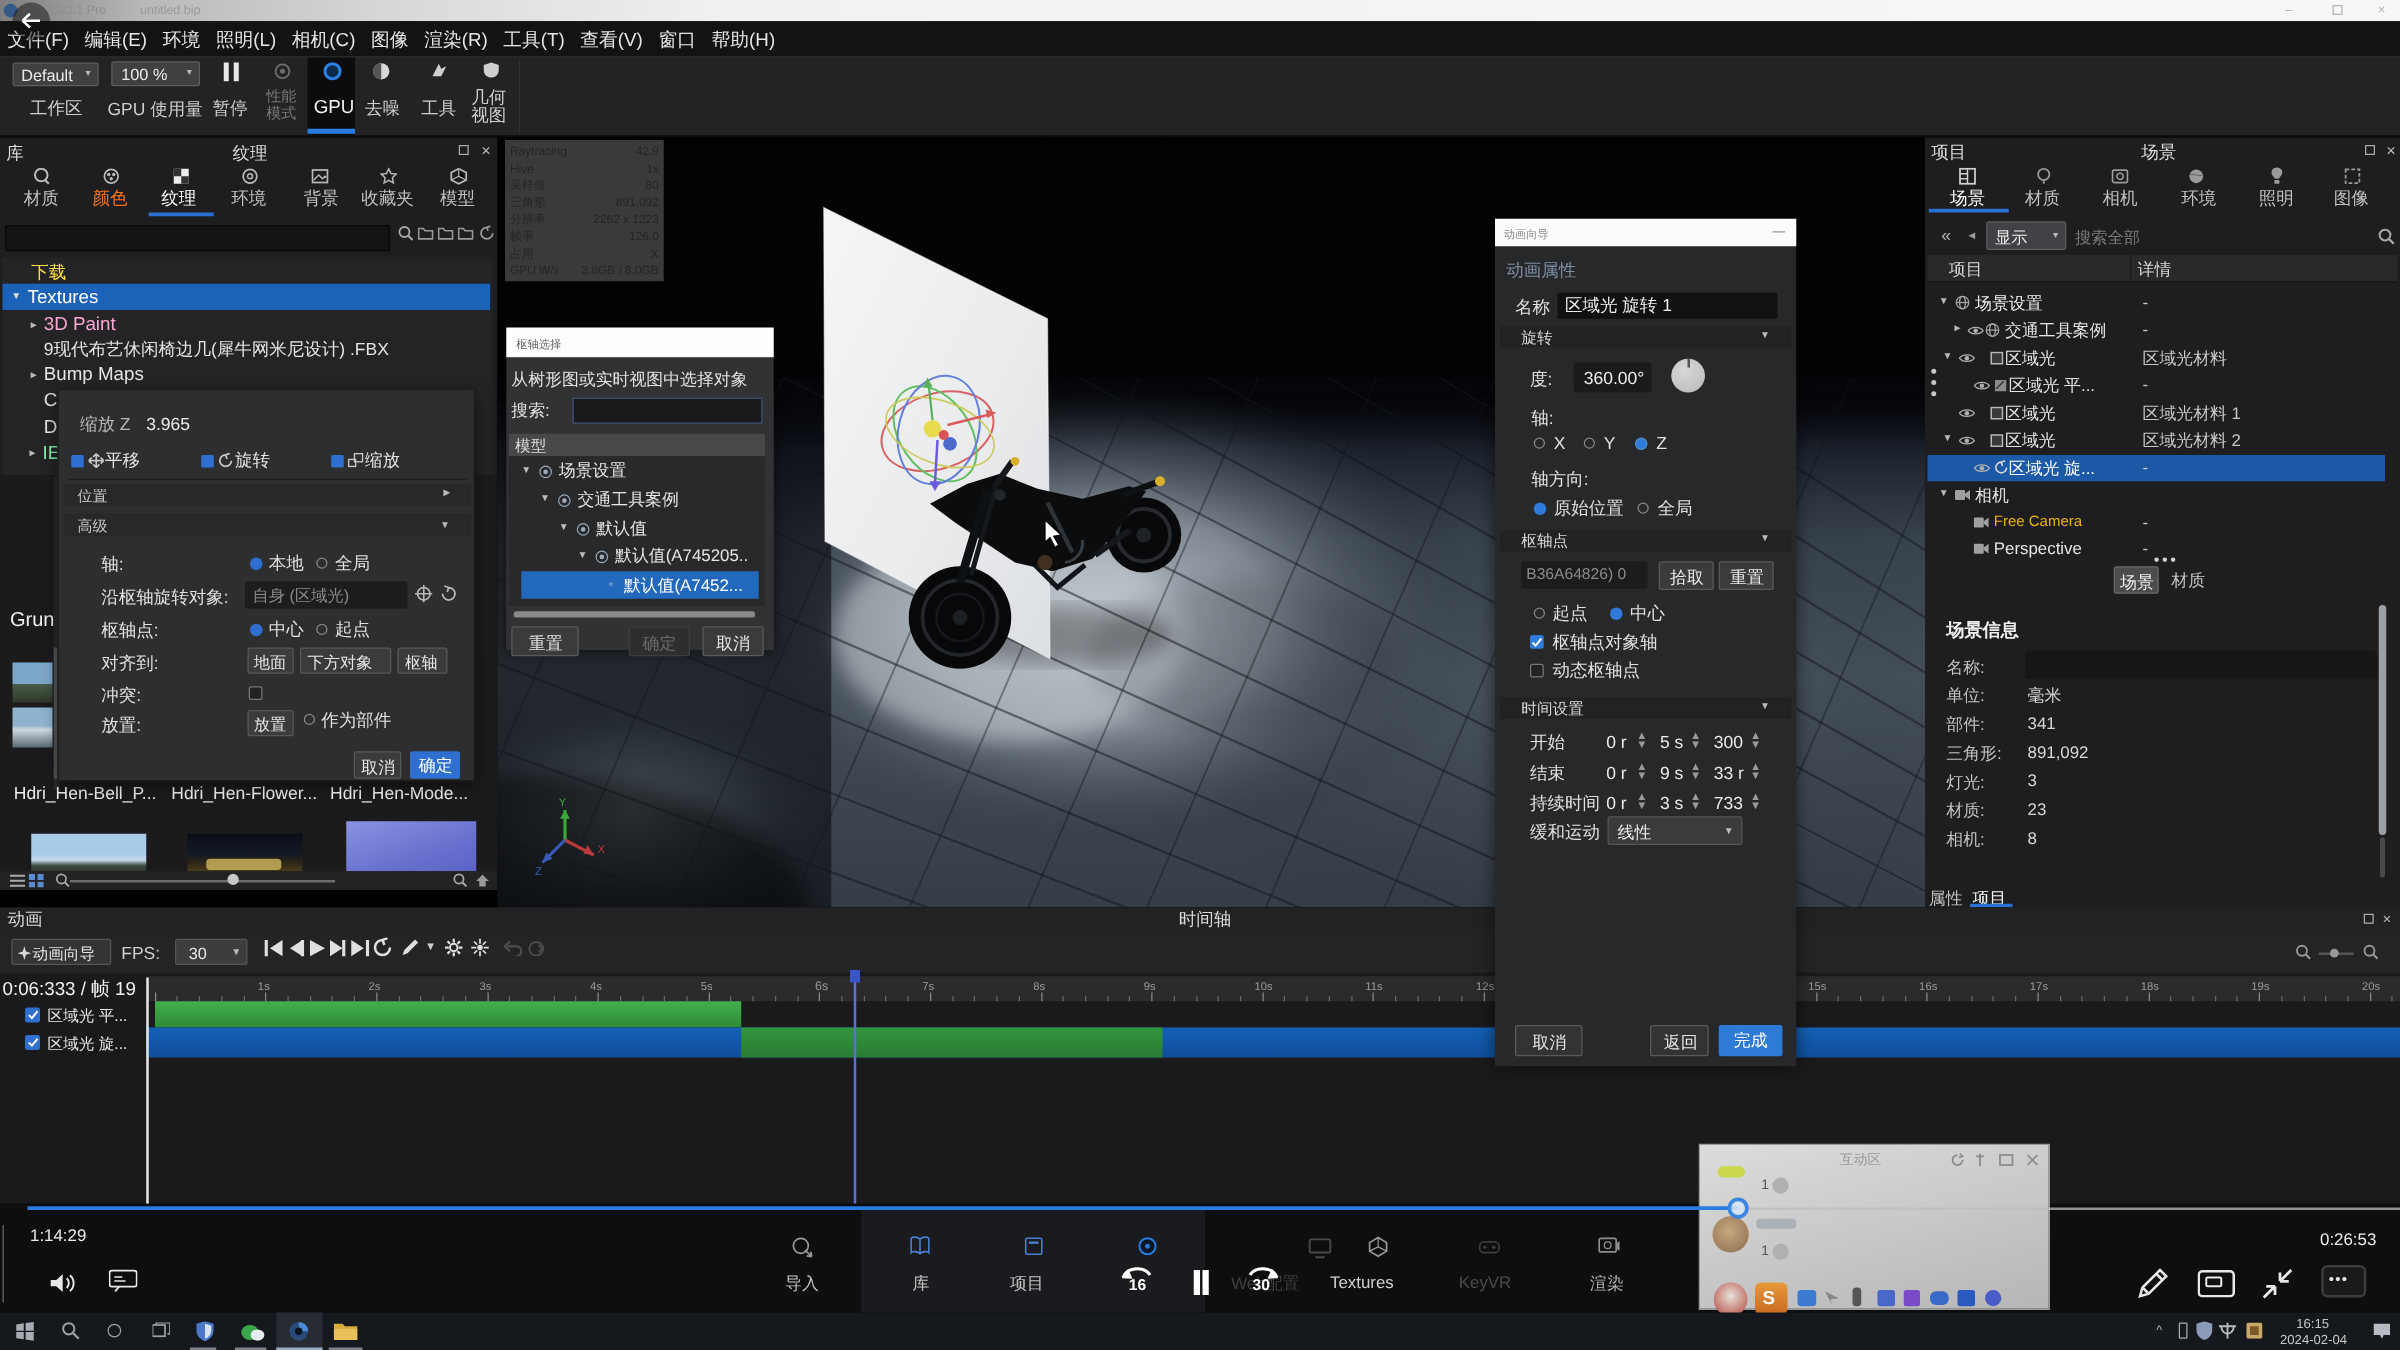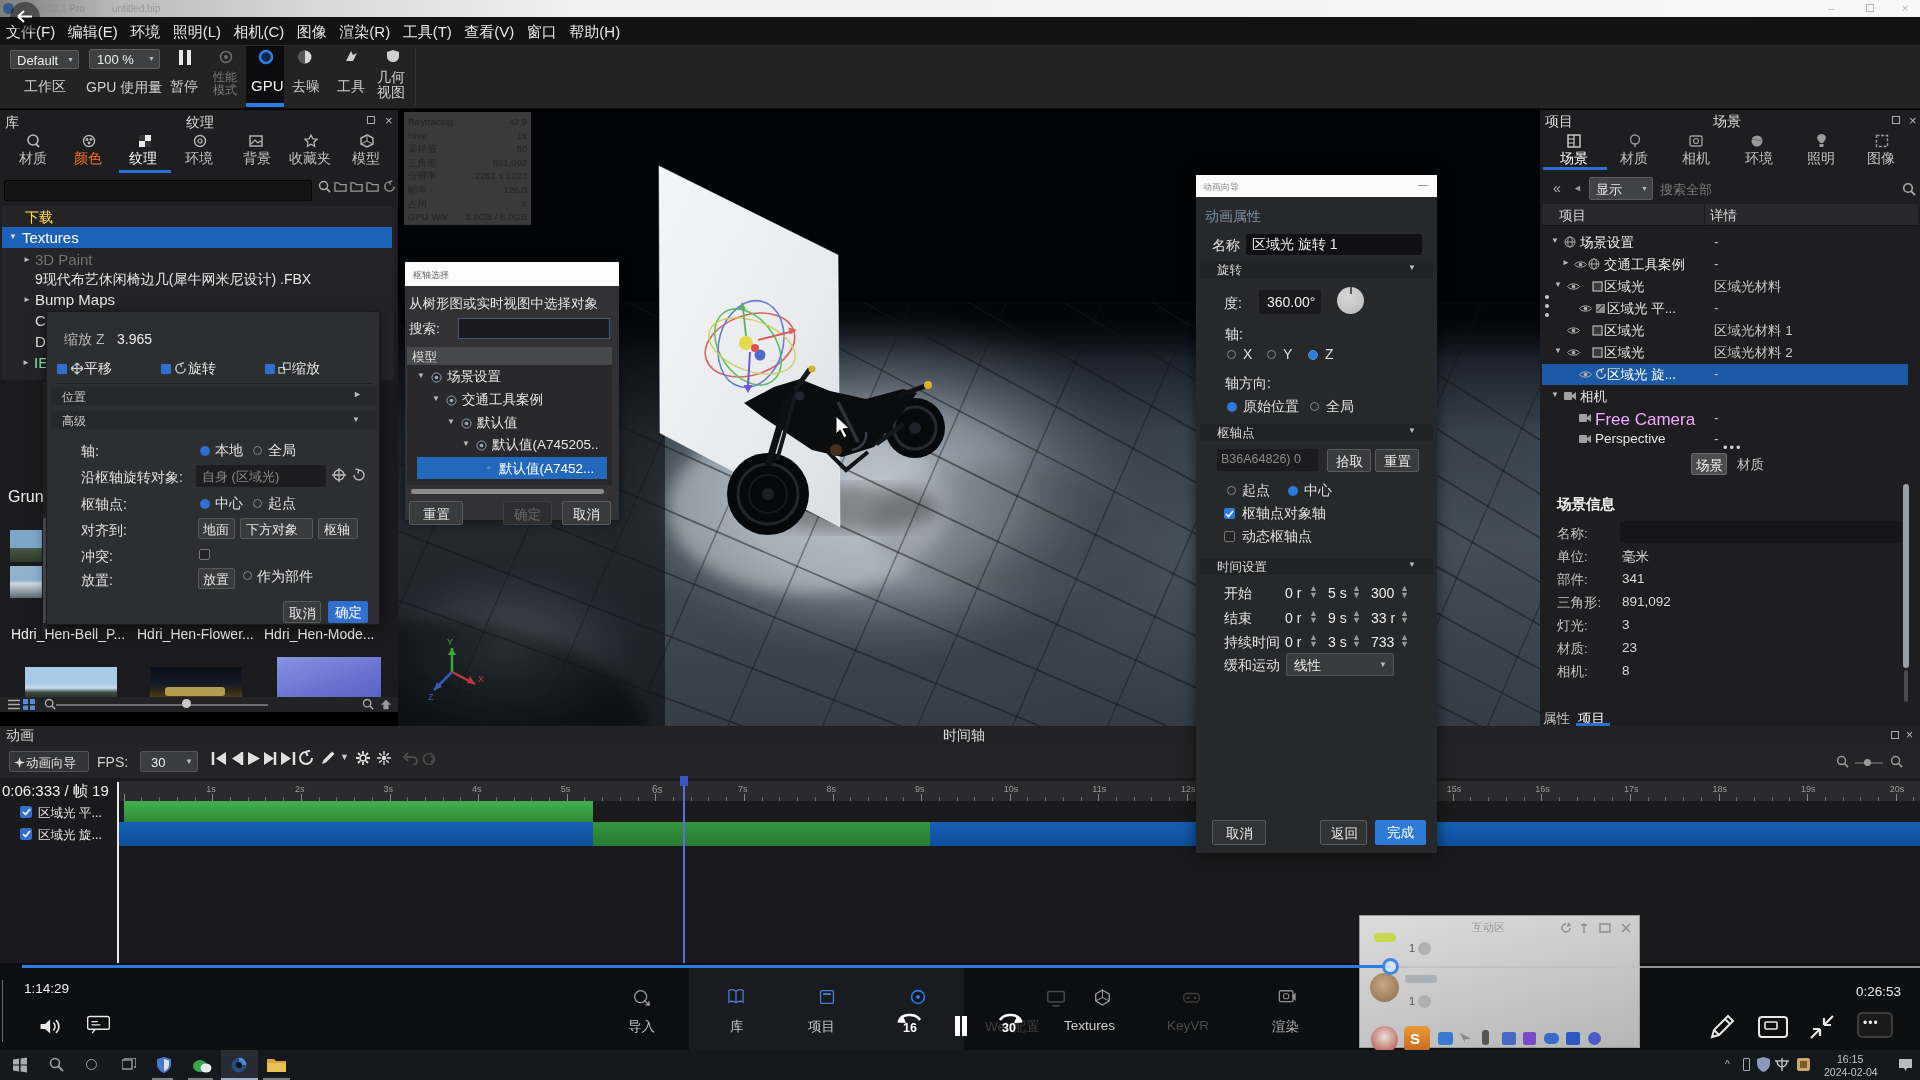--- a/index.html
+++ b/index.html
@@ -77,21 +77,21 @@
 
   <div class="abs" style="left:4px;top:70px;width:308px;height:21px;background:#141415;border:1px solid #060606;border-radius:2px"></div>
   <div id="libsearchicons"></div>
 
   <div class="abs" style="left:2px;top:96px;width:392px;height:174px;background:#242427"></div>
   <div class="tx" style="left:25px;top:99px;font-size:14px;color:#fde047">下载</div>
   <div class="abs" style="left:2px;top:117px;width:390px;height:21px;background:#1c62b8"></div>
   <div class="tx" style="left:9px;top:122px;font-size:8px;color:#ddd">▼</div>
   <div class="tx" style="left:22px;top:119px;font-size:15px;color:#fff">Textures</div>
   <div class="tx" style="left:23px;top:145px;font-size:8px;color:#bbb">►</div>
-  <div class="tx" style="left:35px;top:141px;font-size:15px;color:#737373">3D Paint</div>
+  <div class="tx" style="left:35px;top:141px;font-size:15px;color:#f9a8d4">3D Paint</div>
   <div class="tx" style="left:35px;top:161px;font-size:14px;color:#e4e4e4">9现代布艺休闲椅边几(犀牛网米尼设计) .FBX</div>
   <div class="tx" style="left:23px;top:185px;font-size:8px;color:#bbb">►</div>
   <div class="tx" style="left:35px;top:181px;font-size:15px;color:#e4e4e4">Bump Maps</div>
   <div class="tx" style="left:35px;top:202px;font-size:15px;color:#e4e4e4">C</div>
   <div class="tx" style="left:35px;top:223px;font-size:15px;color:#e4e4e4">D</div>
   <div class="tx" style="left:22px;top:248px;font-size:8px;color:#bbb">►</div>
   <div class="tx" style="left:34px;top:244px;font-size:15px;color:#86efac">IE</div>
 
   <div class="abs" style="left:0;top:270px;width:398px;height:332px;background:#1b1b1d"></div>
   <div class="tx" style="left:8px;top:378px;font-size:16px;color:#f0f0f0">Grun</div>
@@ -654,21 +654,21 @@
       <div class="tx" style="left:9px;top:280px;font-size:8px;color:#b8b8b8">▼</div>
       <svg class="abs" style="left:22px;top:281px" width="12" height="10" viewBox="0 0 12 10">
         <rect x="0" y="1" width="8" height="8" rx="1" fill="#a0a0a0"></rect>
         <path d="M8 4 L12 1 V9 L8 6 Z" fill="#a0a0a0"></path>
       </svg>
       <div class="tx" style="left:38px;top:278px;font-size:13.5px;color:#e4e4e4">相机</div>
       <svg class="abs" style="left:37px;top:303px" width="12" height="10" viewBox="0 0 12 10">
         <rect x="0" y="1" width="8" height="8" rx="1" fill="#a0a0a0"></rect>
         <path d="M8 4 L12 1 V9 L8 6 Z" fill="#a0a0a0"></path>
       </svg>
-      <div class="tx" style="left:53px;top:300px;font-size:17px;color:#f0abfc">Free Camera</div>
+      <div class="tx" style="left:53px;top:300px;font-size:12px;color:#eab308">Free Camera</div>
       <div class="tx" style="left:172px;top:300px;font-size:13.5px;color:#c8c8c8">-</div>
       <svg class="abs" style="left:37px;top:324px" width="12" height="10" viewBox="0 0 12 10">
         <rect x="0" y="1" width="8" height="8" rx="1" fill="#a0a0a0"></rect>
         <path d="M8 4 L12 1 V9 L8 6 Z" fill="#a0a0a0"></path>
       </svg>
       <div class="tx" style="left:53px;top:321px;font-size:13.5px;color:#e4e4e4">Perspective</div>
       <div class="tx" style="left:172px;top:321px;font-size:13.5px;color:#c8c8c8">-</div>
     </div>
   </div>
 

